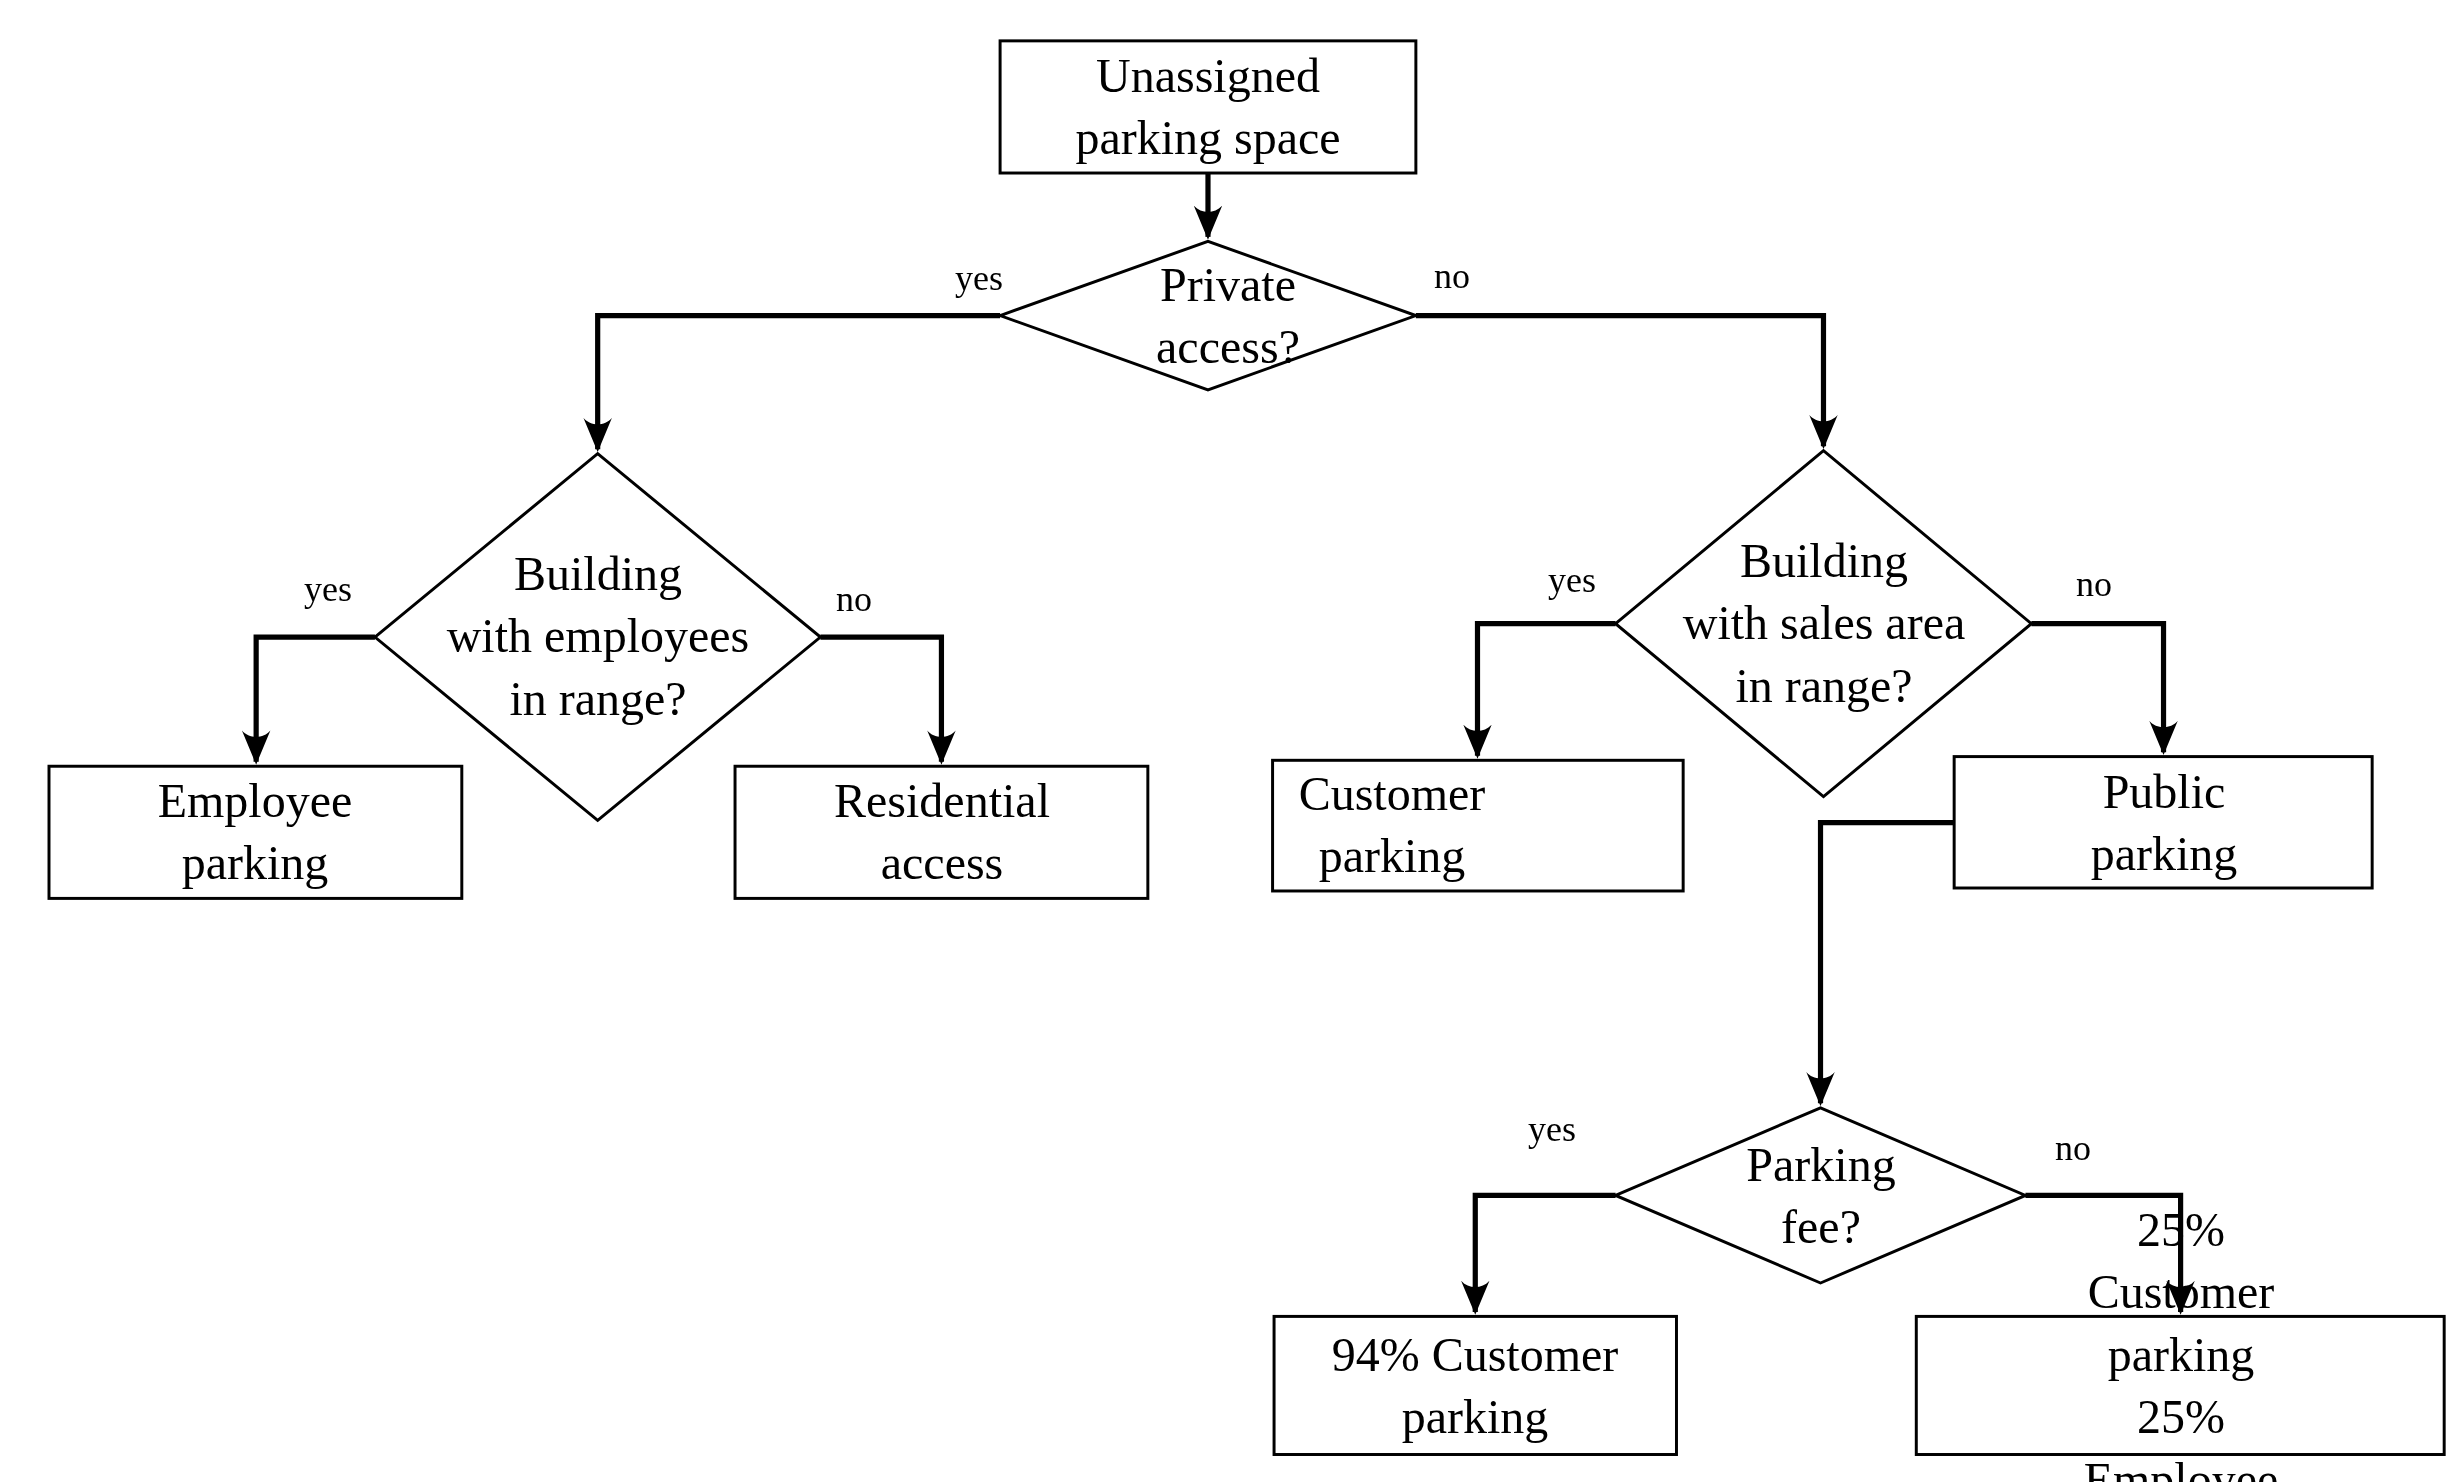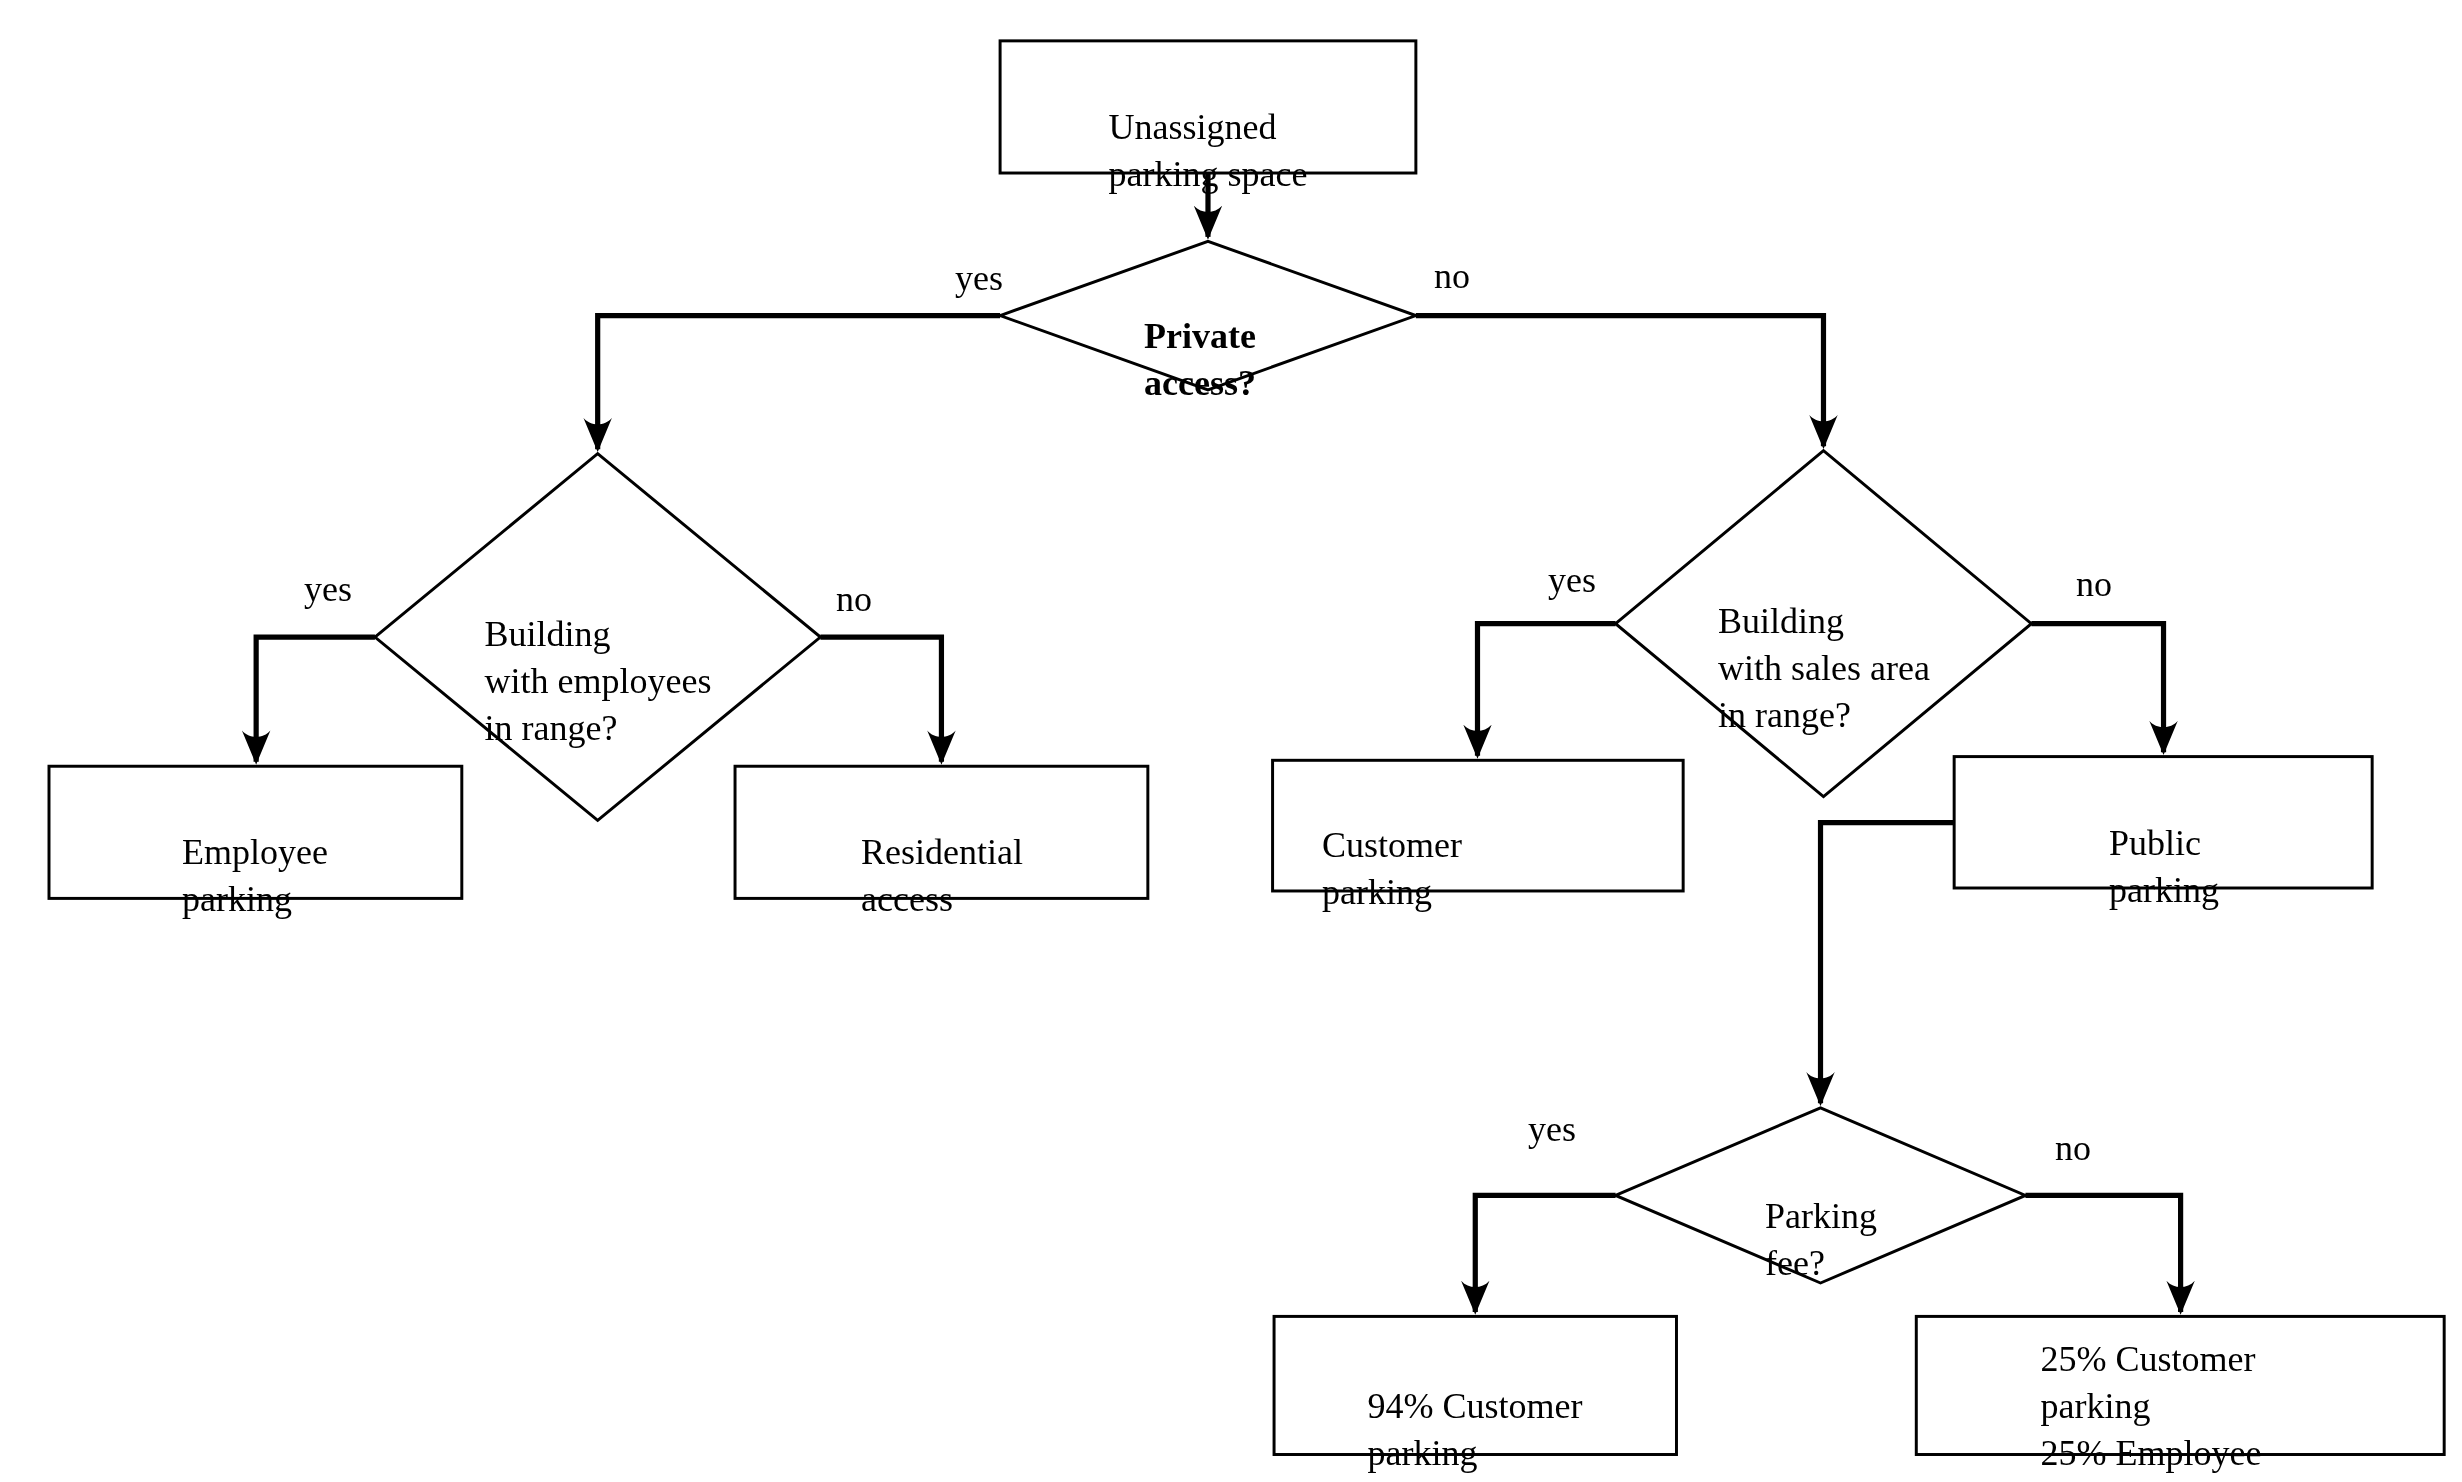--- a/index.html
+++ b/index.html
@@ -16,26 +16,25 @@
     color: #000000;
   }
   #flowchart-svg {
     position: absolute;
     left: 0;
     top: 0;
   }
   .node-label {
     position: absolute;
     transform: translate(-50%, -50%);
-    text-align: left;
+    text-align: center;
     white-space: pre-line;
-    font-size: 36px;
+    font-size: 48px;
     line-height: 1.3;
     color: #000000;
-    margin-top: 44px;
   }
   .edge-label {
     position: absolute;
     transform: translate(-50%, -50%);
     text-align: center;
     white-space: nowrap;
     font-size: 36px;
     line-height: 1;
     color: #000000;
   }
@@ -81,21 +80,21 @@
     <polygon class="shape" points="2176,840 2456,607 2736,840 2456,1073"></polygon>
     <rect class="shape" x="1714" y="1024" width="553" height="176"></rect>
     <rect class="shape" x="2632" y="1019" width="563" height="177"></rect>
     <polygon class="shape" points="2176,1610 2452,1492 2728,1610 2452,1728"></polygon>
     <rect class="shape" x="1716" y="1773" width="542" height="186"></rect>
     <rect class="shape" x="2581" y="1773" width="711" height="186"></rect>
   </svg>
 
   <div class="node-label" style="left:1208px; top:107px;">Unassigned
 parking space</div>
-  <div class="node-label" style="left:1200px; top:316px;font-weight:bold;">Private
+  <div class="node-label" style="left:1228px; top:316px;">Private
 access?</div>
   <div class="node-label" style="left:598px; top:637px;">Building
 with employees
 in range?</div>
   <div class="node-label" style="left:255px; top:832px;font-family:Liberation Serif, serif;">Employee
 parking</div>
   <div class="node-label" style="left:942px; top:832px;">Residential
 access</div>
   <div class="node-label" style="left:1824px; top:624px;">Building
 with sales area

